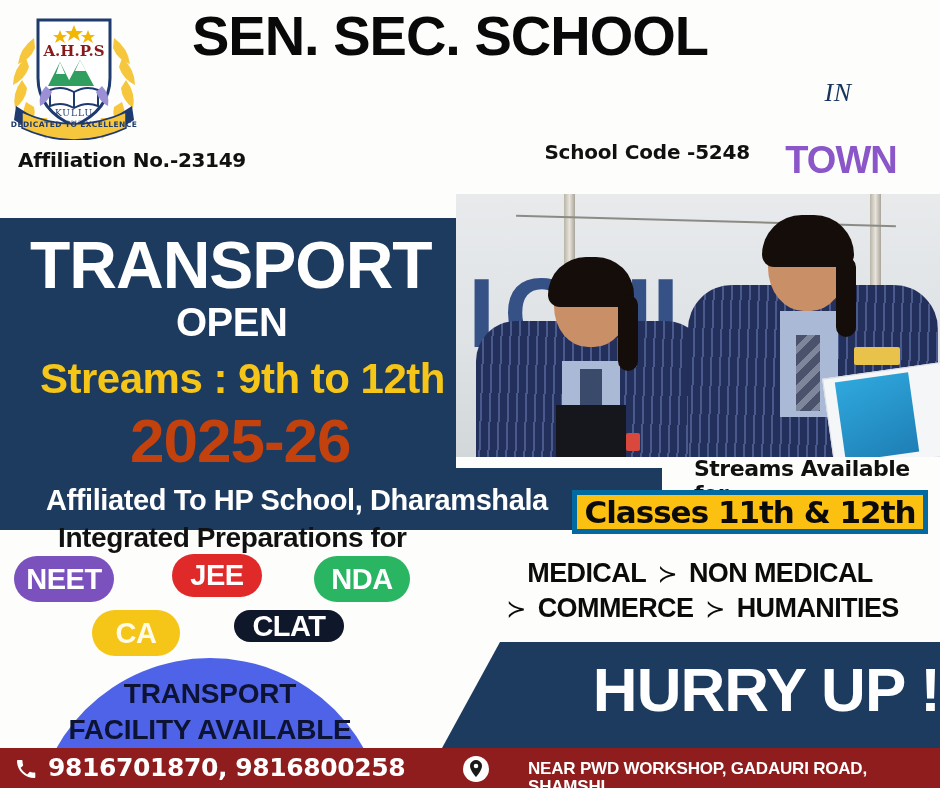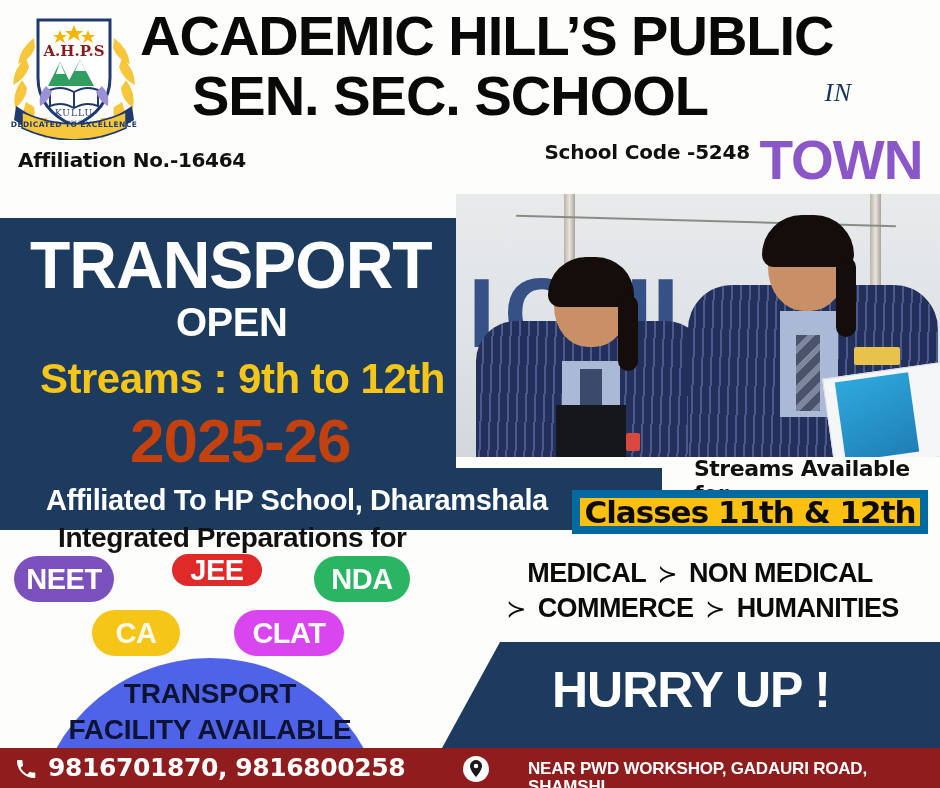--- a/index.html
+++ b/index.html
@@ -35,21 +35,21 @@
   }
 
   #best-school{position:absolute;left:742px;top:78px;width:192px;text-align:center;}
   .bs-line{
     font-family:"Liberation Serif",serif;font-style:italic;
     font-size:26px;line-height:29px;color:#16355c;letter-spacing:0.5px;
   }
   #town{
     position:absolute;left:742px;top:136px;width:198px;text-align:center;
     font-family:"Liberation Sans",sans-serif;font-weight:bold;
-    font-size:55px;line-height:48px;color:#8a56c8;letter-spacing:-1px;
+    font-size:38px;line-height:48px;color:#8a56c8;letter-spacing:-1px;
   }
 
   
   #navy-panel{
     position:absolute;left:0;top:218px;width:662px;height:312px;
     background:#1d3a5f;
     clip-path:polygon(0 0, 456px 0, 456px 250px, 662px 250px, 662px 312px, 0 312px);
   }
   #admissions{
     position:absolute;left:30px;top:232px;
@@ -111,66 +111,66 @@
   .badge-pin{position:absolute;background:#e8c24a;border-radius:2px;}
 
   
   #streams-label{
     position:absolute;left:694px;top:456px;
     font-family:"DejaVu Sans",sans-serif;
     font-weight:bold;color:#111;font-size:22px;letter-spacing:-0.5px;
   }
   #classes-box{
     position:absolute;left:572px;top:490px;width:356px;height:44px;
-    background:#fcc011;border:8px solid #0369a1;box-sizing:border-box;
+    background:#fcc011;border:5px solid #0369a1;box-sizing:border-box;
     display:flex;align-items:center;justify-content:center;
   }
   #classes-box span{
     font-family:"DejaVu Sans",sans-serif;
     font-weight:bold;color:#0b0b0b;font-size:31px;letter-spacing:-1px;
   }
   #stream-list{position:absolute;left:500px;top:556px;width:400px;text-align:center;}
   .stream-row{
     font-weight:bold;color:#0b0b0b;font-size:27px;line-height:34px;letter-spacing:-0.6px;
     white-space:nowrap;
   }
   .arrow{font-weight:normal;font-size:24px;padding:0 5px;}
 
   
   .exam-badge{
     position:absolute;display:flex;align-items:center;justify-content:center;
     border-radius:26px;color:#fff;font-weight:bold;font-size:29px;letter-spacing:-0.5px;
   }
   #badge-neet{left:14px;top:556px;width:100px;height:46px;background:#7b52bd;}
-  #badge-jee {left:172px;top:554px;width:90px;height:32px;background:#e02a2a;}
+  #badge-jee {left:172px;top:554px;width:90px;height:43px;background:#e02a2a;}
   #badge-nda {left:314px;top:556px;width:96px;height:46px;background:#2ab562;text-align:center;}
   #badge-ca  {left:92px; top:610px;width:88px;height:46px;background:#f5c518;color:#fffbe8;}
-  #badge-clat{left:234px;top:610px;width:110px;height:46px;background:#d946ef;}
+  #badge-clat{left:234px;top:610px;width:110px;height:32px;background:#0f172a;}
 
   
   #transport{
     position:absolute;left:34px;top:658px;width:352px;height:180px;
     background:#4f63e8;border-radius:176px 176px 0 0;
   }
   #transport .t-line{
     position:absolute;width:100%;text-align:center;color:#0d1333;
     font-weight:bold;font-size:28px;line-height:32px;letter-spacing:-0.2px;
   }
   #transport .t1{top:20px;}
   #transport .t2{top:56px;}
 
   
   #hurry{
     position:absolute;left:442px;top:642px;width:498px;height:106px;
     background:#1d3a5f;
     clip-path:polygon(58px 0, 498px 0, 498px 106px, 0 106px);
   }
   #hurry span{
-    position:absolute;left:0;top:16px;width:100%;text-align:center;
-    color:#fff;font-weight:bold;font-size:50px;line-height:64px;letter-spacing:-1px;
+    position:absolute;left:0;top:16px;width:100%;text-align:right;
+    color:#fff;font-weight:bold;font-size:62px;line-height:64px;letter-spacing:-1px;
   }
 
   
   #footer{
     position:absolute;left:0;top:748px;width:940px;height:40px;background:#8f1d1d;
   }
   #phone-icon{position:absolute;left:14px;top:9px;width:24px;height:24px;}
   #phone-text{
     position:absolute;left:48px;top:7px;
     color:#fff;font-weight:bold;font-size:25px;line-height:26px;letter-spacing:-0.4px;
@@ -236,25 +236,24 @@
           <path d="M12 102 l22 14 l-4 12 l-20 -12z" fill="#1f3a6e"></path>
           <path d="M128 102 l-22 14 l4 12 l20 -12z" fill="#1f3a6e"></path>
           <path d="M18 108 q52 24 104 0 v16 q-52 24 -104 0z" fill="#f6c63c"></path>
           <path d="M18 108 q52 24 104 0 v16 q-52 24 -104 0z" fill="none" stroke="#1f3a6e" stroke-width="1.5"></path>
           <text x="70" y="123" text-anchor="middle" font-family="DejaVu Sans, sans-serif" font-size="7.5" font-weight="bold" fill="#1f3a6e" letter-spacing="0.4">DEDICATED TO EXCELLENCE</text>
         </g>
       </svg>
     </div>
 
     <div id="title-block">
-      <div class="title-line">ACADEMIC HILL’S PUBLIC</div>
       <div class="title-line">SEN. SEC. SCHOOL</div>
     </div>
 
-    <div id="affiliation">Affiliation No.-16464</div>
+    <div id="affiliation">Affiliation No.-23149</div>
     <div id="school-code">School Code -5248</div>
 
     <div id="best-school">
       <div class="bs-line">IN</div>
     </div>
     <div id="town">TOWN</div>
   </div>
 
   <div id="navy-panel"></div>
 

